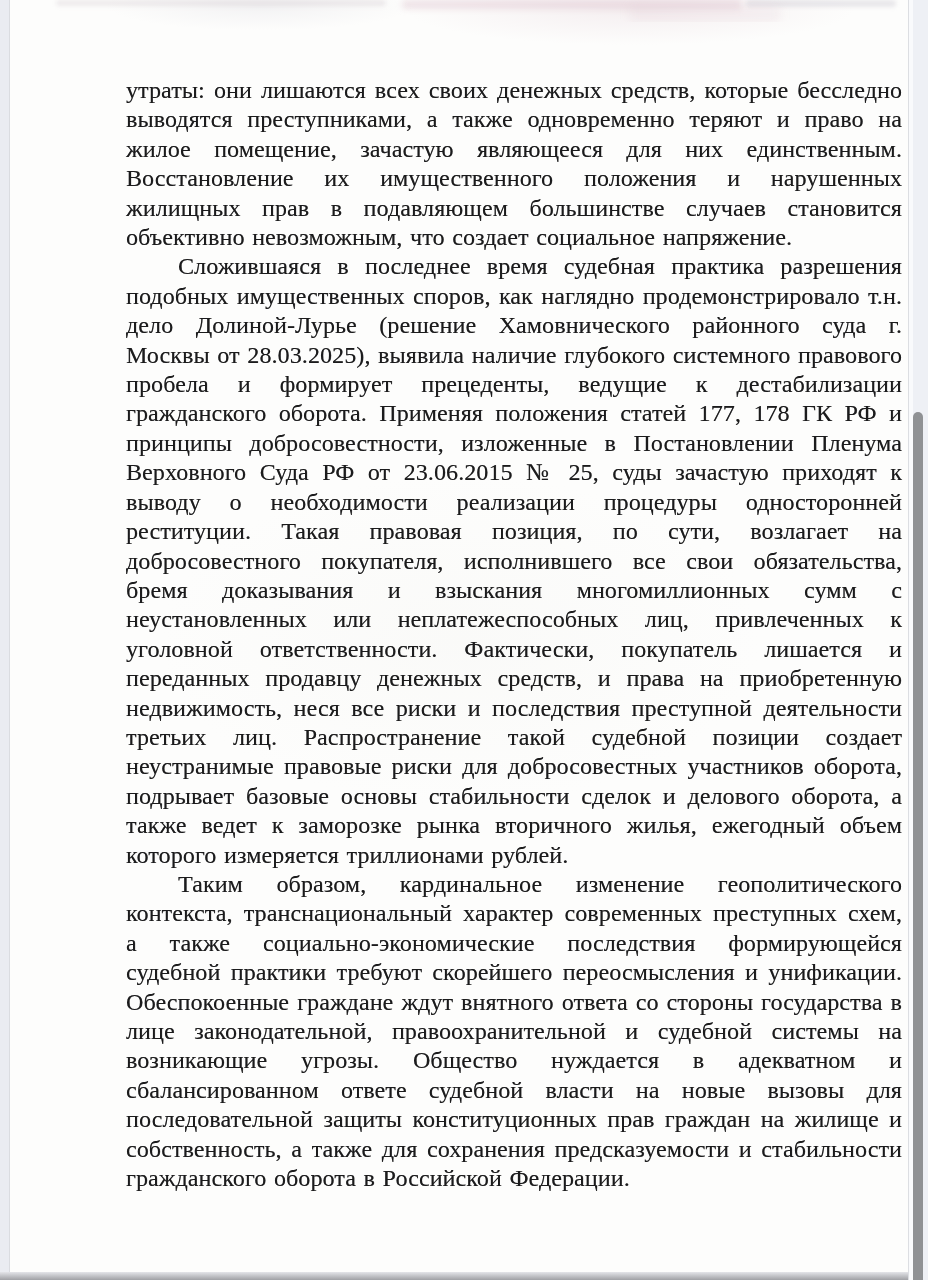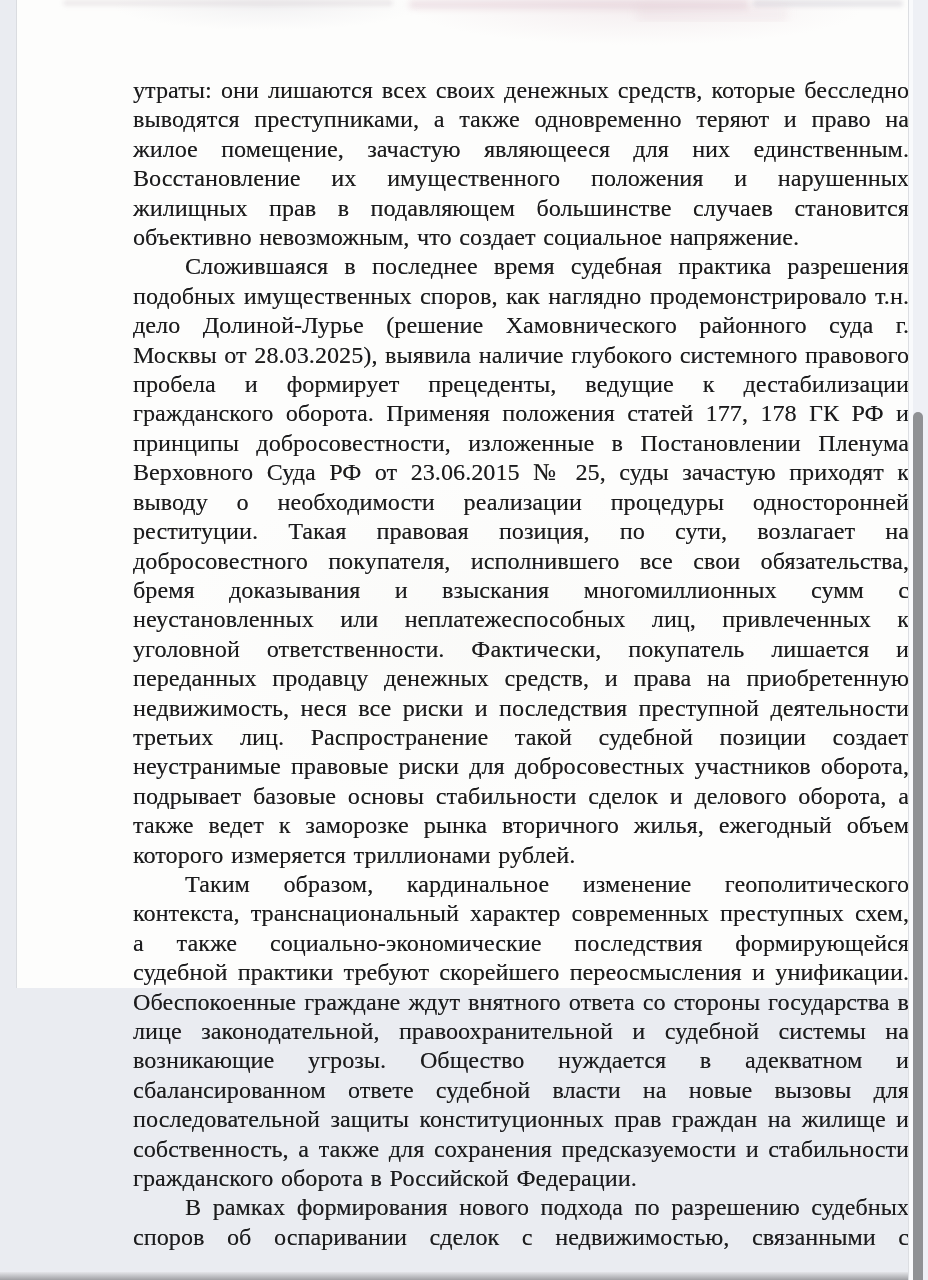--- a/index.html
+++ b/index.html
@@ -11,24 +11,24 @@
     width: 928px;
     height: 1280px;
     overflow: hidden;
     background: #eaecf1;
     font-family: "Liberation Serif", serif;
   }
 
   
   .page {
     position: absolute;
-    left: 16px;
+    left: 9px;
     top: 0;
     width: 899px;
-    height: 988px;
+    height: 1272px;
     background:
       radial-gradient(ellipse 320px 50px at 620px 10px, rgba(226,206,214,0.30), transparent 70%),
       radial-gradient(ellipse 220px 35px at 250px 6px,  rgba(212,210,218,0.25), transparent 70%),
       radial-gradient(ellipse 400px 220px at 450px 640px, rgba(248,248,246,0.6), transparent 75%),
       #fdfdfc;
     border-left: 1px solid #dadce0;
     box-sizing: border-box;
   }
 
   
@@ -102,21 +102,20 @@
       <div class="smudge s1"></div>
       <div class="smudge s2"></div>
       <div class="smudge s3"></div>
       <div class="smudge s4"></div>
     </div>
 
     <div class="text-block">
       <p class="para p-first">утраты: они лишаются всех своих денежных средств, которые бесследно выводятся преступниками, а также одновременно теряют и право на жилое помещение, зачастую являющееся для них единственным. Восстановление их имущественного положения и нарушенных жилищных прав в подавляющем большинстве случаев становится объективно невозможным, что создает социальное напряжение.</p>
       <p class="para">Сложившаяся в последнее время судебная практика разрешения подобных имущественных споров, как наглядно продемонстрировало т.н. дело Долиной-Лурье (решение Хамовнического районного суда г. Москвы от 28.03.2025), выявила наличие глубокого системного правового пробела и формирует прецеденты, ведущие к дестабилизации гражданского оборота. Применяя положения статей 177, 178 ГК РФ и принципы добросовестности, изложенные в Постановлении Пленума Верховного Суда РФ от 23.06.2015 № 25, суды зачастую приходят к выводу о необходимости реализации процедуры односторонней реституции. Такая правовая позиция, по сути, возлагает на добросовестного покупателя, исполнившего все свои обязательства, бремя доказывания и взыскания многомиллионных сумм с неустановленных или неплатежеспособных лиц, привлеченных к уголовной ответственности. Фактически, покупатель лишается и переданных продавцу денежных средств, и права на приобретенную недвижимость, неся все риски и последствия преступной деятельности третьих лиц. Распространение такой судебной позиции создает неустранимые правовые риски для добросовестных участников оборота, подрывает базовые основы стабильности сделок и делового оборота, а также ведет к заморозке рынка вторичного жилья, ежегодный объем которого измеряется триллионами рублей.</p>
       <p class="para">Таким образом, кардинальное изменение геополитического контекста, транснациональный характер современных преступных схем, а также социально-экономические последствия формирующейся судебной практики требуют скорейшего переосмысления и унификации. Обеспокоенные граждане ждут внятного ответа со стороны государства в лице законодательной, правоохранительной и судебной системы на возникающие угрозы. Общество нуждается в адекватном и сбалансированном ответе судебной власти на новые вызовы для последовательной защиты конституционных прав граждан на жилище и собственность, а также для сохранения предсказуемости и стабильности гражданского оборота в Российской Федерации.</p>
-      <p class="para p-justify-last">В рамках формирования нового подхода по разрешению судебных споров об оспаривании сделок с недвижимостью, связанными с</p>
     </div>
 
   </div>
 
   <div class="scroll-track">
     <div class="scroll-thumb"></div>
   </div>
 
   <div class="bottom-gap"></div>
 

